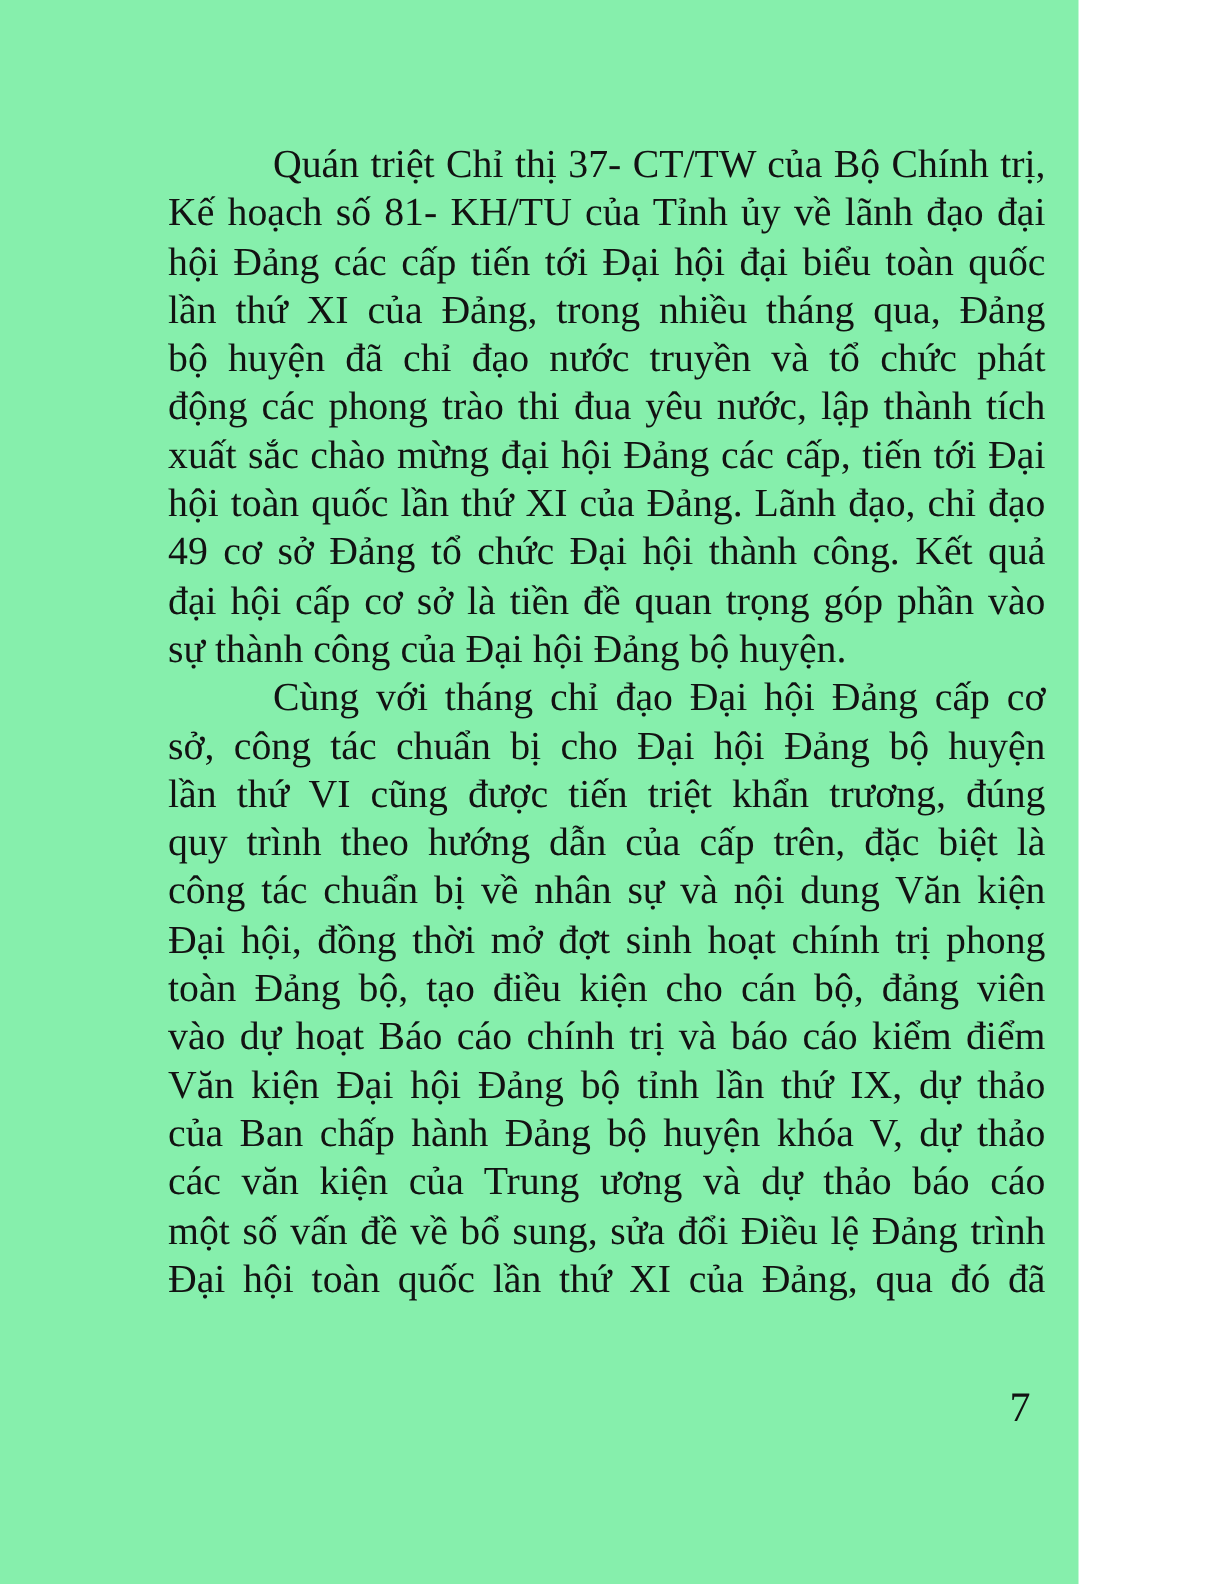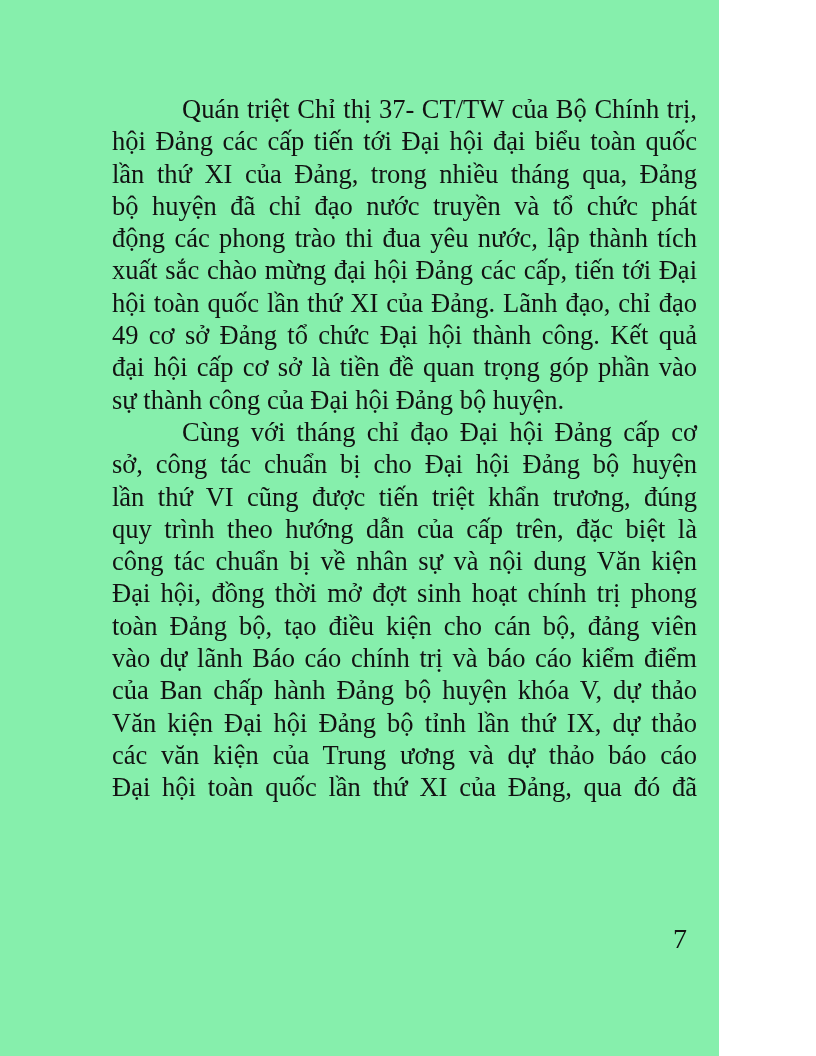--- a/index.html
+++ b/index.html
@@ -45,39 +45,41 @@
     text-align: center;
   }
 </style>
 </head>
 <body>
 
 <div class="page">
   <div class="body-text">
       <div>
         <div class="line indent">Quán triệt Chỉ thị 37- CT/TW của Bộ Chính trị,</div>
+        <div class="line">Kế hoạch số 81- KH/TU của Tỉnh ủy về lãnh đạo đại</div>
         <div class="line">hội Đảng các cấp tiến tới Đại hội đại biểu toàn quốc</div>
         <div class="line">lần thứ XI của Đảng, trong nhiều tháng qua, Đảng</div>
         <div class="line">bộ huyện đã chỉ đạo nước truyền và tổ chức phát</div>
         <div class="line">động các phong trào thi đua yêu nước, lập thành tích</div>
         <div class="line">xuất sắc chào mừng đại hội Đảng các cấp, tiến tới Đại</div>
         <div class="line">hội toàn quốc lần thứ XI của Đảng. Lãnh đạo, chỉ đạo</div>
         <div class="line">49 cơ sở Đảng tổ chức Đại hội thành công. Kết quả</div>
         <div class="line">đại hội cấp cơ sở là tiền đề quan trọng góp phần vào</div>
         <div class="line para-end">sự thành công của Đại hội Đảng bộ huyện.</div>
       </div>
       <div>
         <div class="line indent">Cùng với tháng chỉ đạo Đại hội Đảng cấp cơ</div>
         <div class="line">sở, công tác chuẩn bị cho Đại hội Đảng bộ huyện</div>
         <div class="line">lần thứ VI cũng được tiến triệt khẩn trương, đúng</div>
         <div class="line">quy trình theo hướng dẫn của cấp trên, đặc biệt là</div>
         <div class="line">công tác chuẩn bị về nhân sự và nội dung Văn kiện</div>
         <div class="line">Đại hội, đồng thời mở đợt sinh hoạt chính trị phong</div>
         <div class="line">toàn Đảng bộ, tạo điều kiện cho cán bộ, đảng viên</div>
-        <div class="line">vào dự lãnh Báo cáo chính trị và báo cáo kiểm điểm</div>
+        <div class="line">vào dự hoạt Báo cáo chính trị và báo cáo kiểm điểm</div>
+        <div class="line">Văn kiện Đại hội Đảng bộ tỉnh lần thứ IX, dự thảo</div>
         <div class="line">của Ban chấp hành Đảng bộ huyện khóa V, dự thảo</div>
-        <div class="line">Văn kiện Đại hội Đảng bộ tỉnh lần thứ IX, dự thảo</div>
         <div class="line">các văn kiện của Trung ương và dự thảo báo cáo</div>
+        <div class="line">một số vấn đề về bổ sung, sửa đổi Điều lệ Đảng trình</div>
         <div class="line">Đại hội toàn quốc lần thứ XI của Đảng, qua đó đã</div>
       </div>
     </div>
   <div class="page-number">7</div>
 </div>
 
 </body></html>

